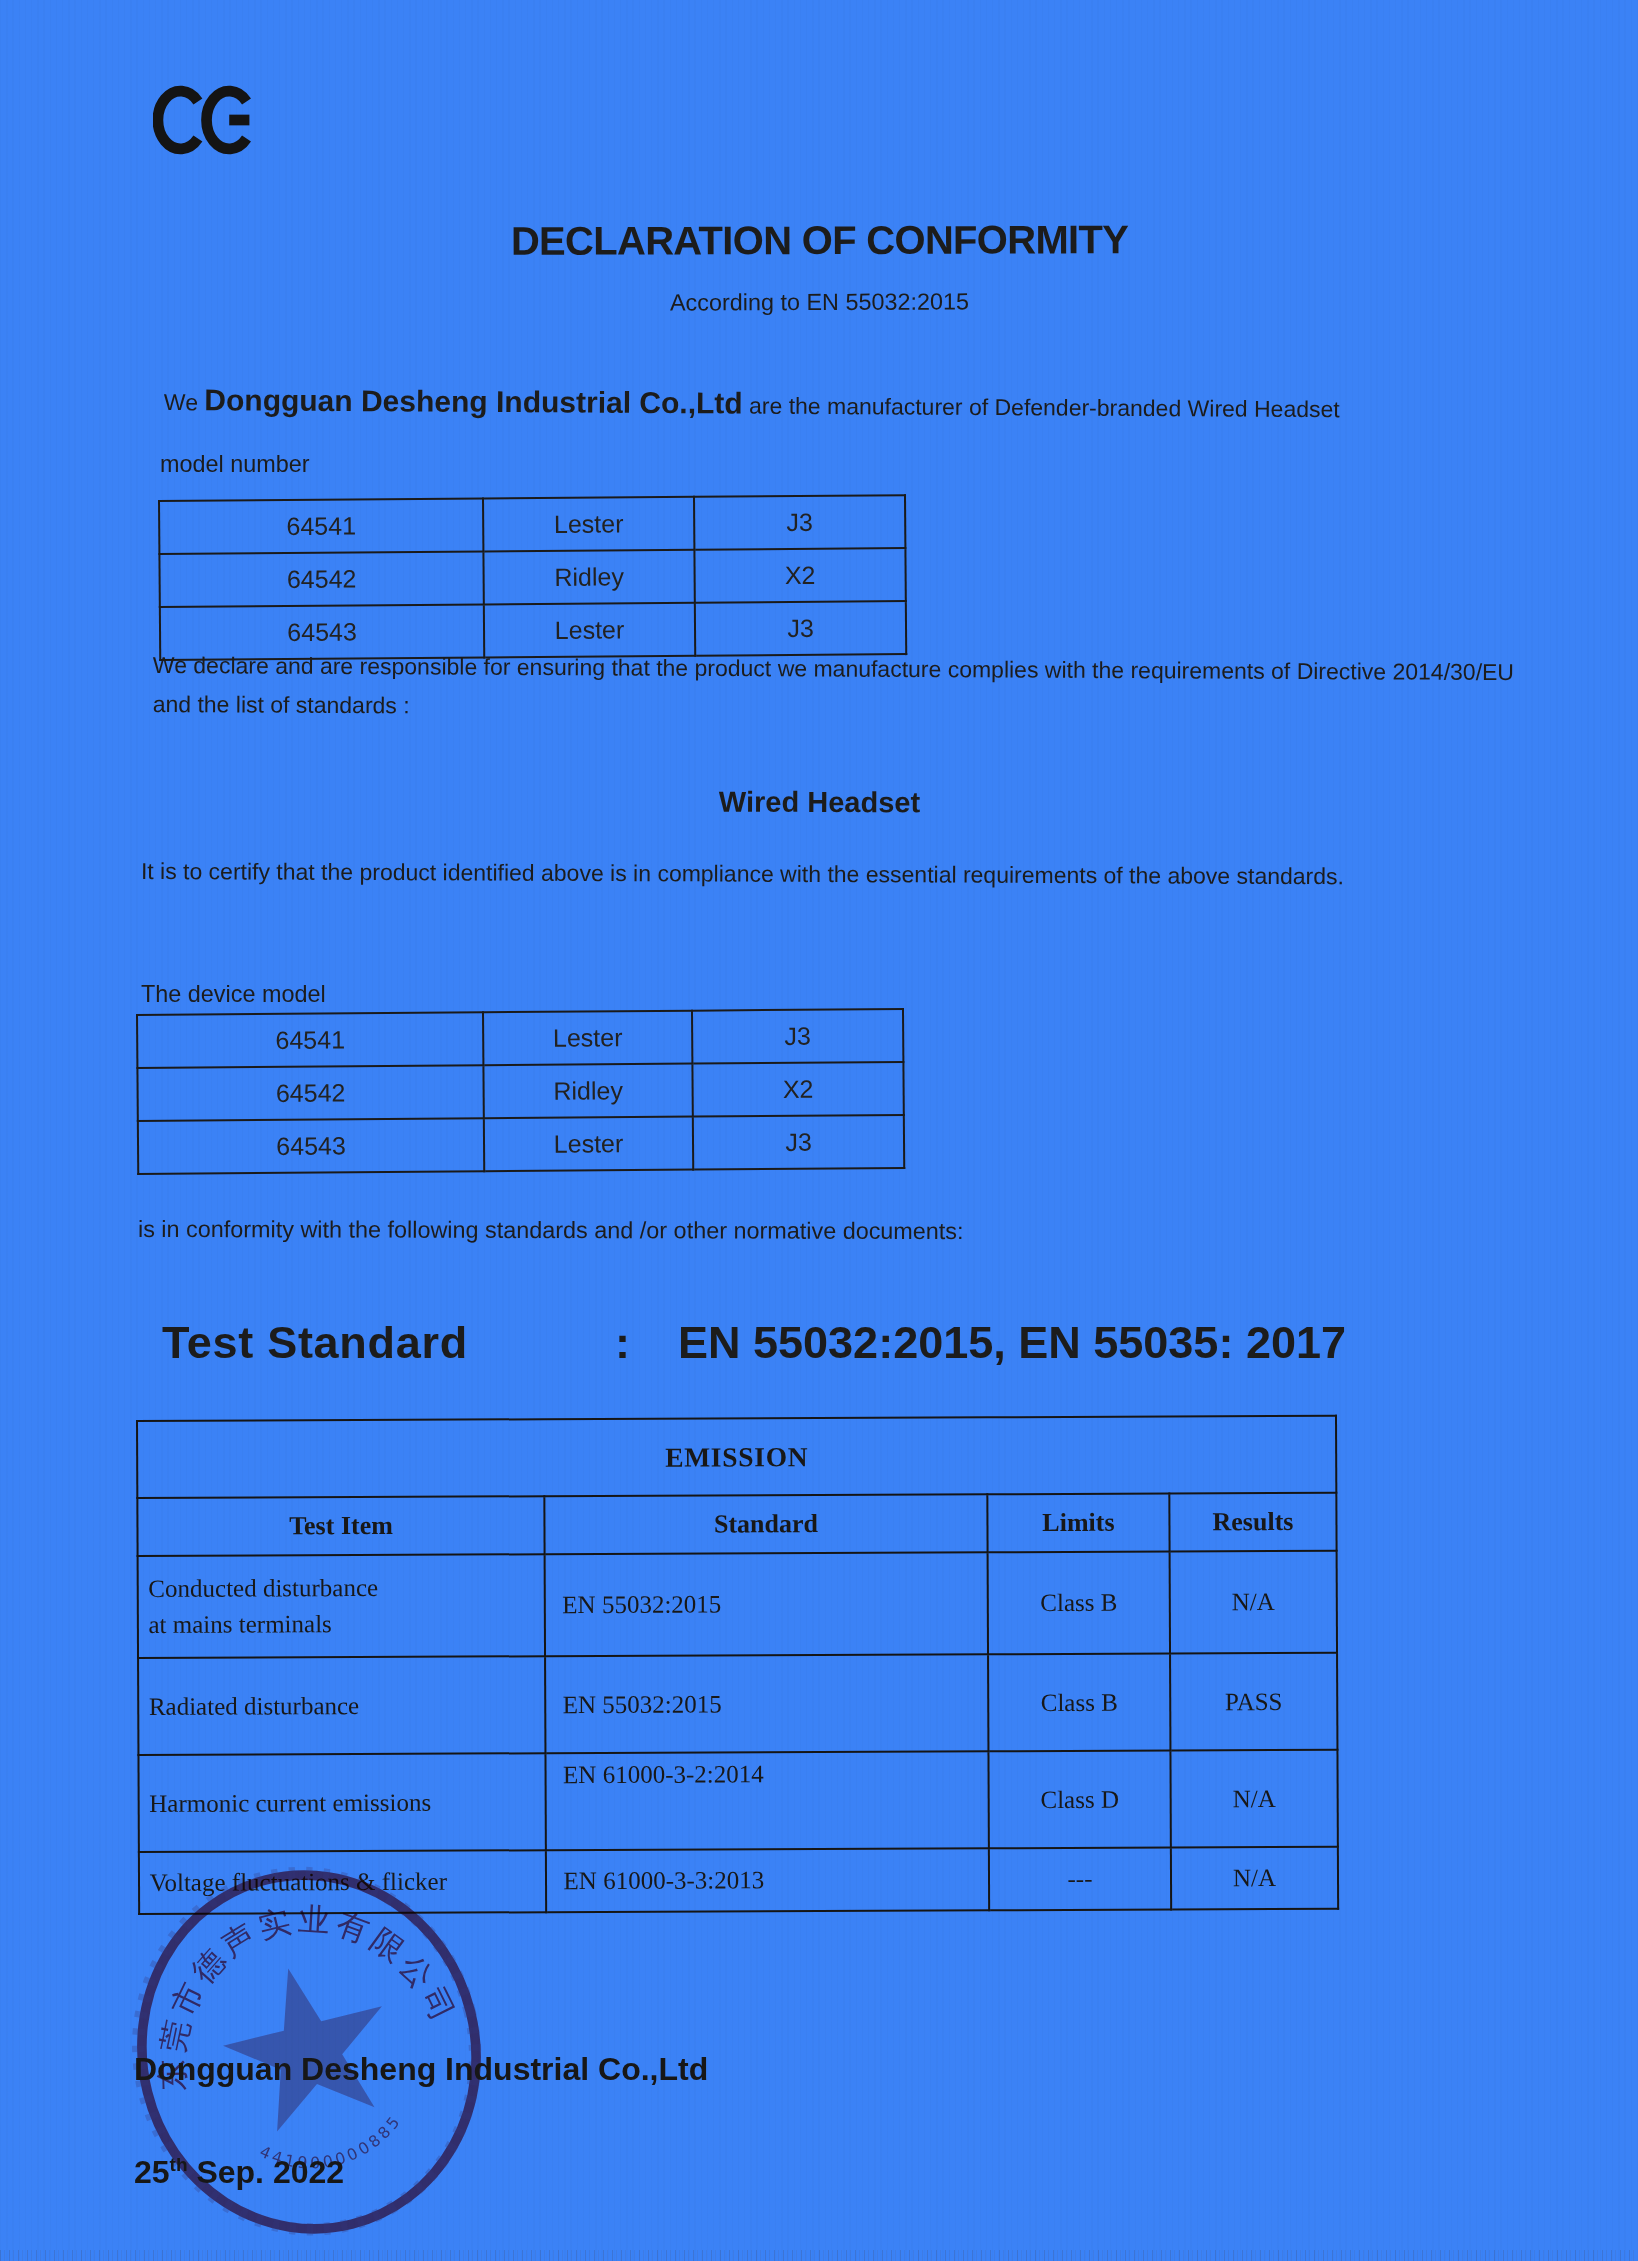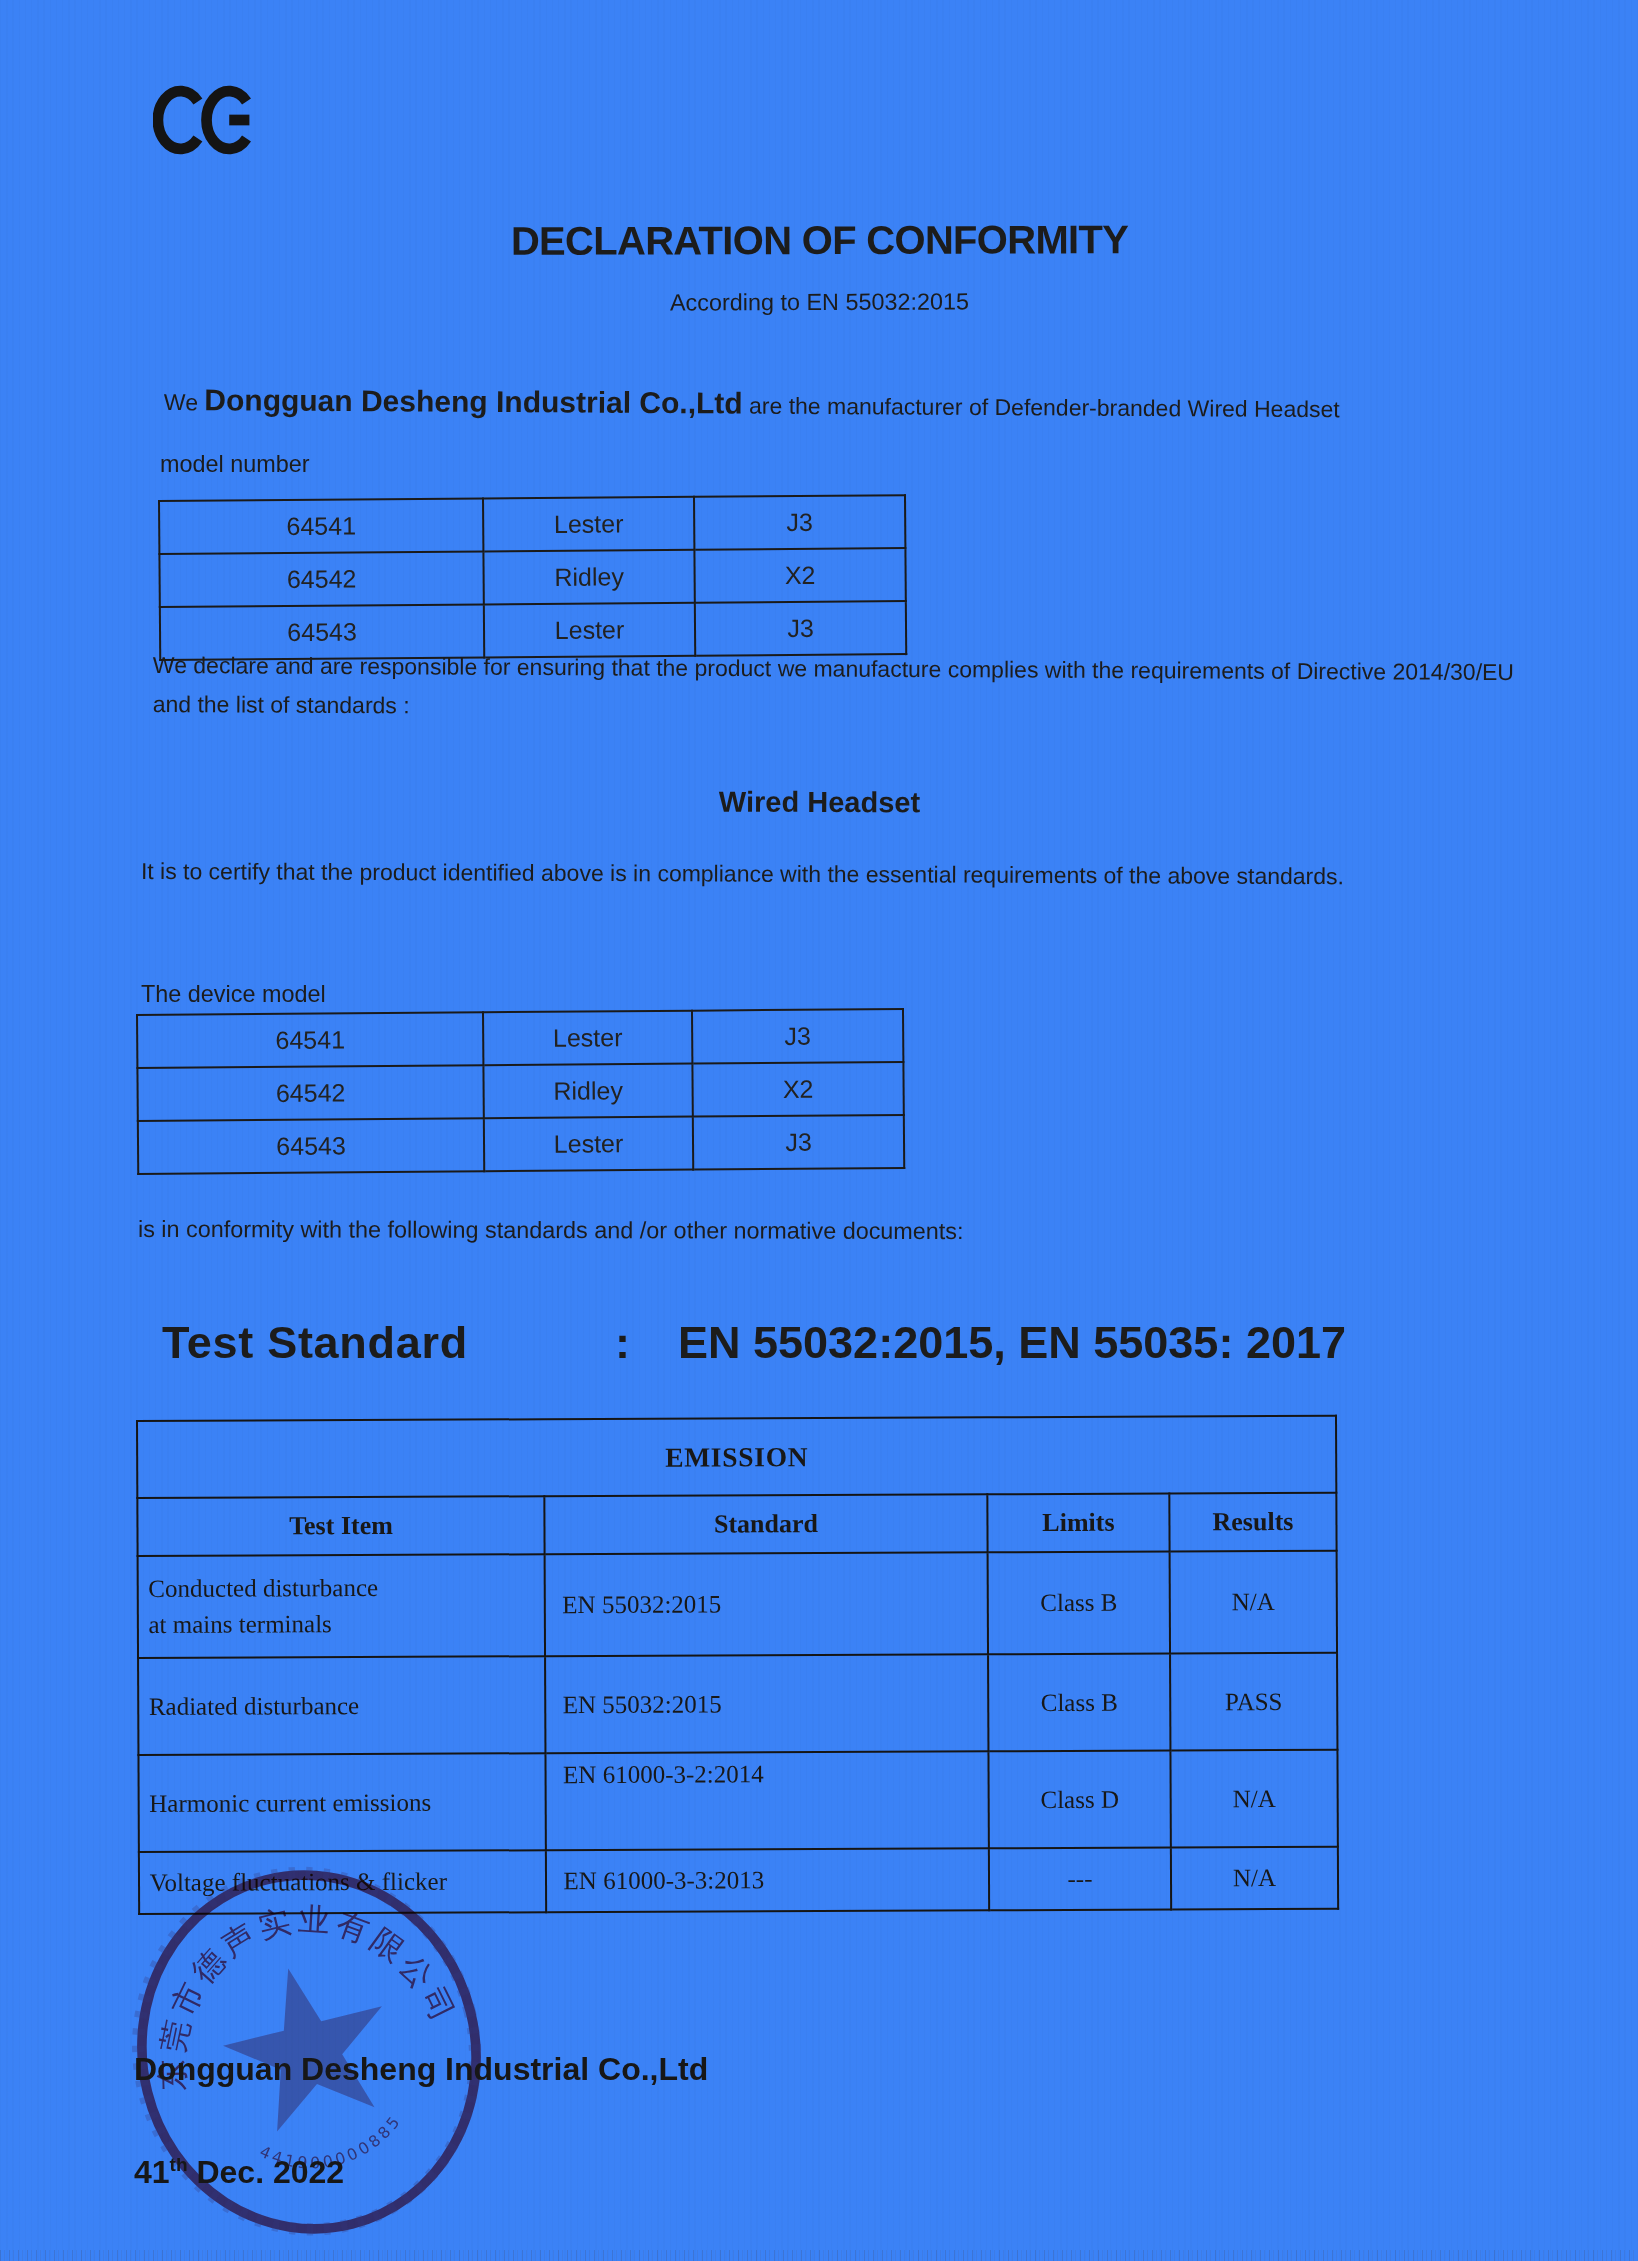--- a/index.html
+++ b/index.html
@@ -215,19 +215,19 @@
     <text font-family="DejaVu Sans, sans-serif" font-size="46" fill="#c43351" opacity="0.85" letter-spacing="7">
       <textPath href="#arcTop" startOffset="50%" text-anchor="middle">东莞市德声实业有限公司</textPath>
     </text>
     <text font-family="DejaVu Sans, sans-serif" font-size="23" fill="#c0415c" opacity="0.8" letter-spacing="5">
       <textPath href="#arcBottom" startOffset="50%" text-anchor="middle">441900000885</textPath>
     </text>
   </svg>
 
   <div class="abs sig-company">Dongguan Desheng Industrial Co.,Ltd</div>
   <div class="abs sig-date">
-    <span>41</span><sup>th</sup><span> Dec. 2022</span>
+    <span>25</span><sup>th</sup><span> Sep. 2022</span>
   </div>
 
   <div class="abs bottom-noise"></div>
 
 </div>
 
 
 </body></html>

